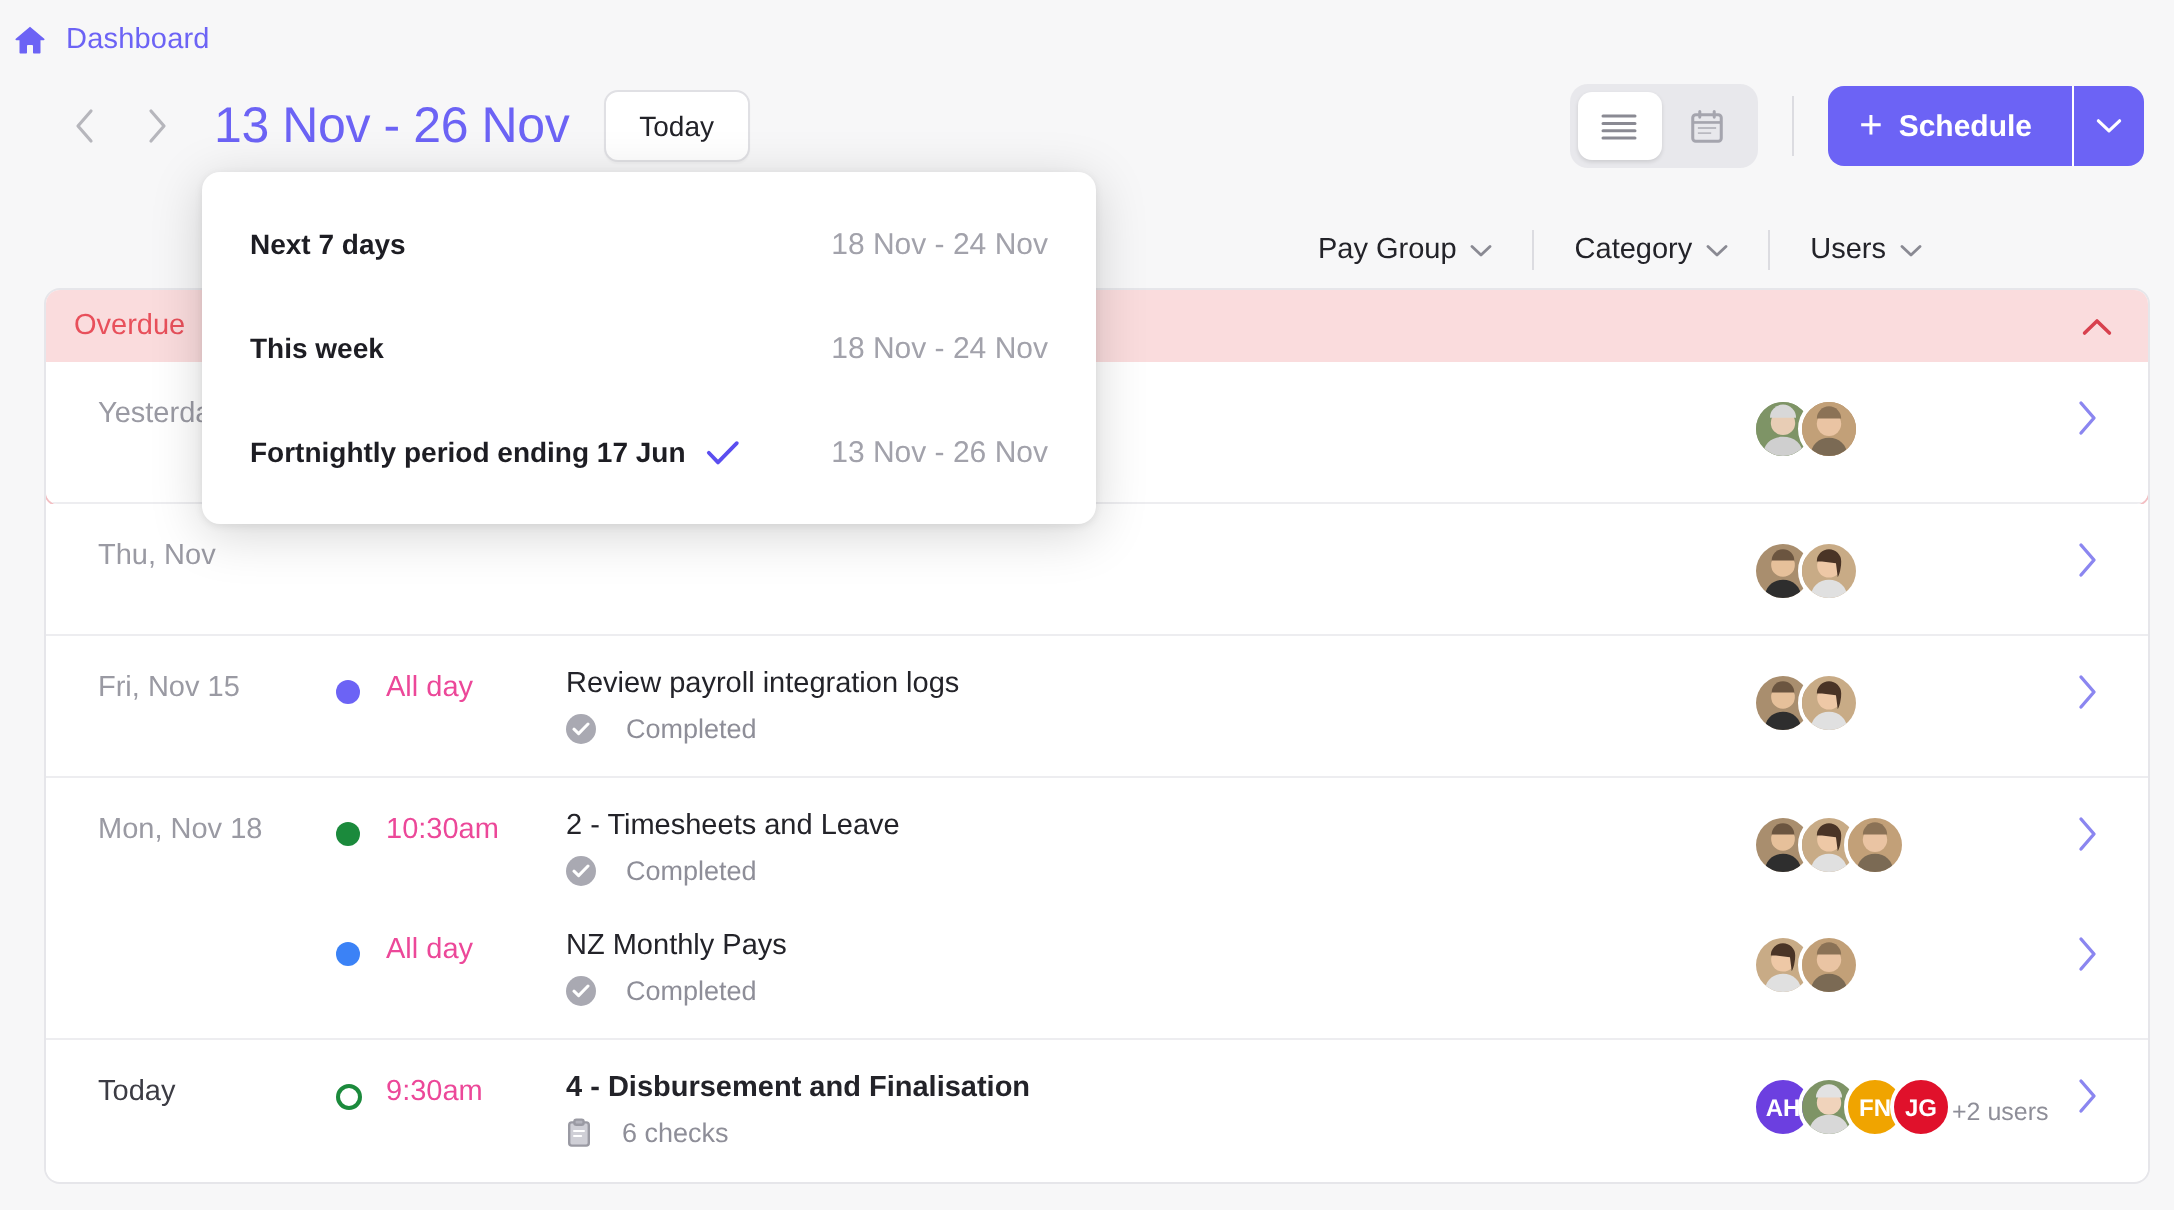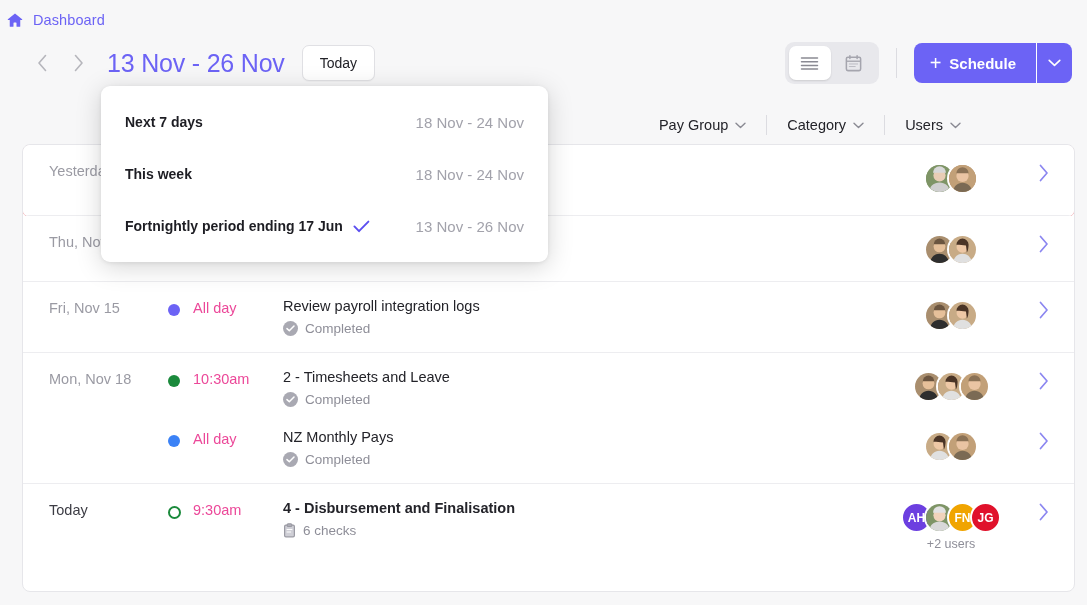--- a/index.html
+++ b/index.html
@@ -131,31 +131,31 @@
   .dot-cell { width: 38px; flex-shrink: 0; display: flex; justify-content: center; padding-top: 6px; }
   .dot { width: 12px; height: 12px; border-radius: 50%; display: block; }
   .dot.hollow { background: transparent !important; border: 2px solid #1b8a3c; width: 13px; height: 13px; }
   .row-time {
     width: 90px; flex-shrink: 0; font-size: 14.5px; color: #ec4899; padding-top: 2px;
   }
   .row-body { flex: 1; min-width: 0; }
   .row-title { font-size: 14.5px; color: #232329; margin-bottom: 7px; }
   .row-title.bold { font-weight: bold; }
   .row-sub {
-    display: flex; align-items: center; gap: 7px;
+    display: flex; align-items: center; gap: 15px;
     font-size: 13.5px; color: #8e8e98;
   }
   .check-circle {
     width: 15px; height: 15px; border-radius: 50%; background: #a9a9b2;
     display: flex; align-items: center; justify-content: center; flex-shrink: 0;
   }
 
   
   .avatars {
-    display: flex; flex-direction: column; align-items: center;
+    display: flex; flex-direction: row; align-items: center;
     width: 150px; flex-shrink: 0; padding-top: 2px;
   }
   .avatar-stack { display: flex; }
   .avatar {
     width: 31px; height: 31px; border-radius: 50%;
     margin-left: -8px; border: 2px solid #fff; overflow: hidden;
     display: flex; align-items: center; justify-content: center;
     font-size: 12px; font-weight: bold; color: #fff; flex-shrink: 0;
   }
   .avatar:first-child { margin-left: 0; }
@@ -258,20 +258,28 @@
       <span>Users</span>
       <svg width="11" height="7" viewBox="0 0 11 7" fill="none" stroke="#8a8a93" stroke-width="1.4" stroke-linecap="round" stroke-linejoin="round">
           <path d="M1 1.2 5.5 5.5 10 1.2"></path>
         </svg>
     </button>
   </div>
 
   <div class="card">
 
     <div class="overdue-wrap">
+      <div class="overdue-banner">
+        <span class="overdue-label">Overdue</span>
+        <button class="overdue-collapse">
+          <svg width="15" height="9" viewBox="0 0 15 9" fill="none" stroke="#d8414e" stroke-width="1.8" stroke-linecap="round" stroke-linejoin="round">
+              <path d="M1.3 7.5 7.5 1.5l6.2 6"></path>
+            </svg>
+        </button>
+      </div>
 
       <div class="row">
         <div class="row-date">Yesterday</div>
         <div class="dot-cell"></div>
         <div class="row-time"></div>
         <div class="row-body">
           <div class="row-title bold">g</div>
           <div class="row-sub">
             <span>4 checks to be completed</span>
           </div>

